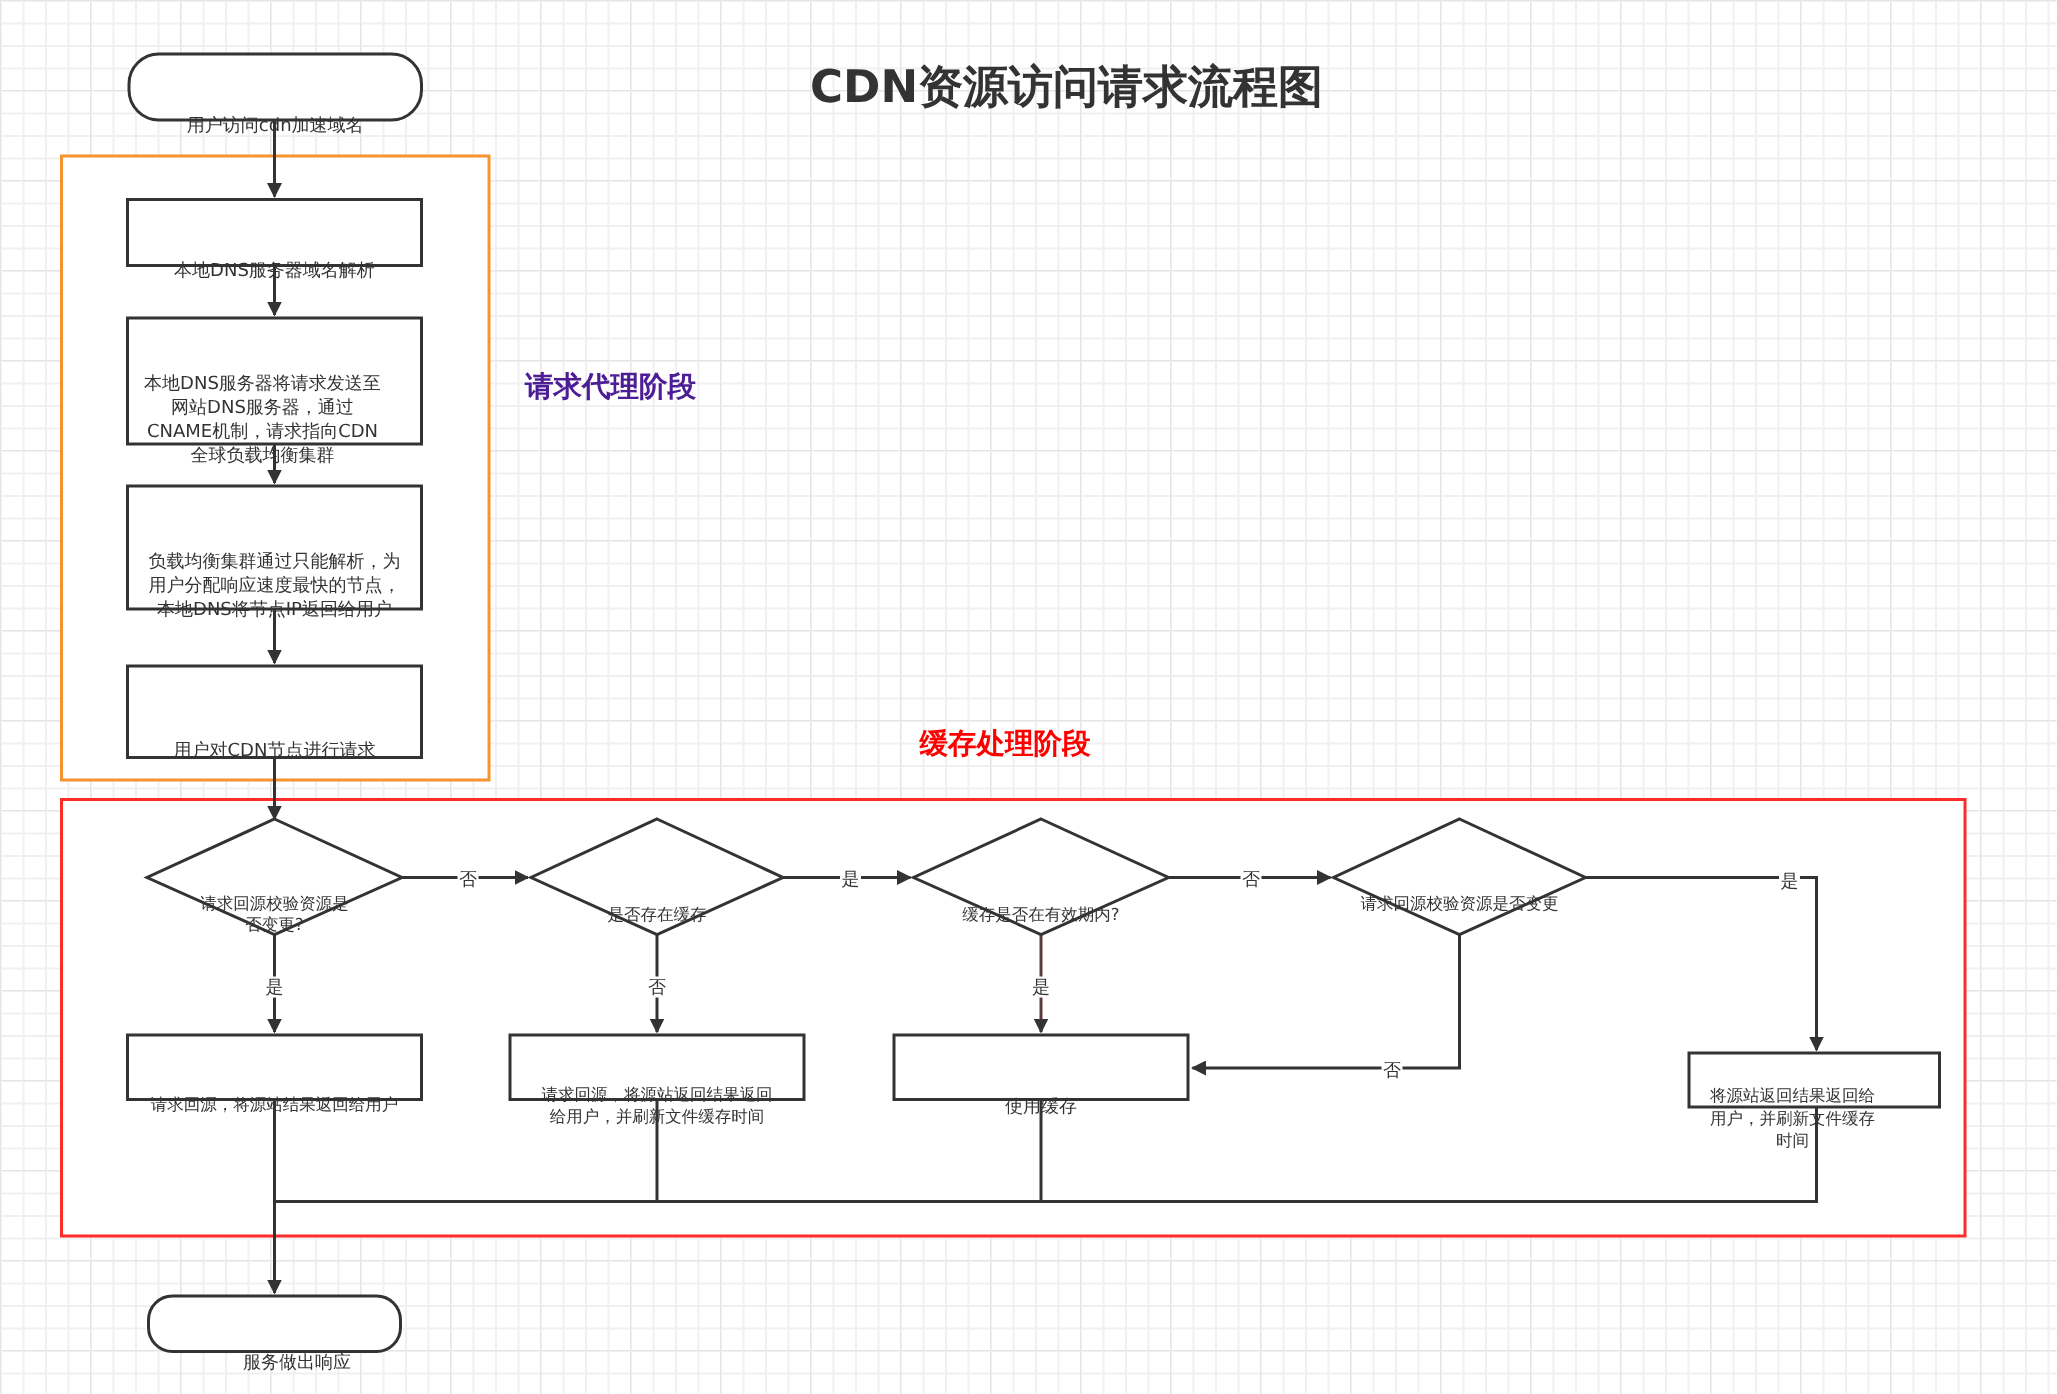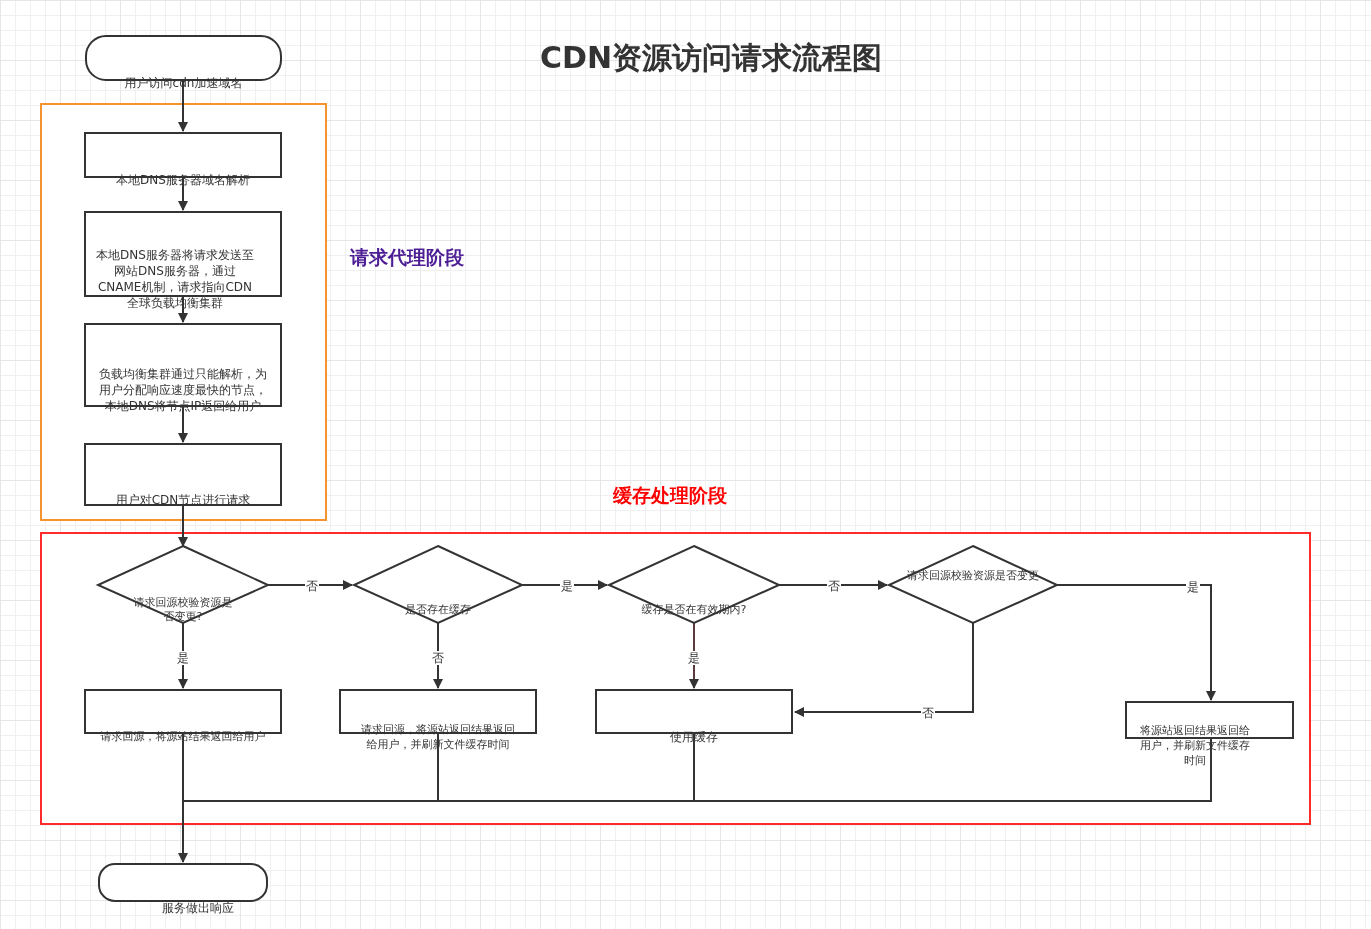--- a/index.html
+++ b/index.html
@@ -89,21 +89,21 @@
 <div class="stage-label" style="left:613px; top:483px; color:#ff0000;">缓存处理阶段</div>
 
 <div class="node-text" style="left:86px; top:36px; width:195px; height:44px;">用户访问cdn加速域名</div>
 <div class="node-text" style="left:85px; top:133px; width:196px; height:44px;">本地DNS服务器域名解析</div>
 <div class="node-text" style="left:85px; top:212px; width:180px; height:84px; padding:0 10px;">本地DNS服务器将请求发送至网站DNS服务器，通过CNAME机制，请求指向CDN全球负载均衡集群</div>
 <div class="node-text" style="left:85px; top:324px; width:196px; height:82px; padding:0 10px;">负载均衡集群通过只能解析，为用户分配响应速度最快的节点，本地DNS将节点IP返回给用户</div>
 <div class="node-text" style="left:85px; top:444px; width:196px; height:61px;text-decoration:underline;">用户对CDN节点进行请求</div>
 <div class="node-text" style="left:133px; top:566px; width:100px; height:38px; font-size:11px; line-height:14px; padding:0;">请求回源校验资源是否变更?</div>
 <div class="node-text" style="left:378px; top:575px; width:120px; height:20px; font-size:11px;">是否存在缓存</div>
 <div class="node-text" style="left:624px; top:575px; width:140px; height:20px; font-size:11px; padding:0;">缓存是否在有效期内?</div>
-<div class="node-text" style="left:893px; top:541px; width:160px; height:20px; font-size:11px; padding:0;font-family:Liberation Mono, monospace;">请求回源校验资源是否变更</div>
+<div class="node-text" style="left:893px; top:569px; width:160px; height:20px; font-size:11px; padding:0;font-family:Liberation Mono, monospace;">请求回源校验资源是否变更</div>
 <div class="node-text" style="left:85px; top:690px; width:196px; height:43px; padding:0 10px; font-size:11px; line-height:15px;">请求回源，将源站结果返回给用户</div>
 <div class="node-text" style="left:340px; top:690px; width:196px; height:43px; padding:0 20px; font-size:11px; line-height:15px;">请求回源，将源站返回结果返回给用户，并刷新文件缓存时间</div>
 <div class="node-text" style="left:596px; top:690px; width:196px; height:43px;">使用缓存</div>
 <div class="node-text" style="left:1126px; top:702px; width:138px; height:36px; padding:0 12px; font-size:11px; line-height:15px;">将源站返回结果返回给用户，并刷新文件缓存时间</div>
 <div class="node-text" style="left:99px; top:864px; width:198px; height:37px;">服务做出响应</div>
 
 <div class="edge-label" style="left:312px; top:586px;">否</div>
 <div class="edge-label" style="left:183px; top:658px;">是</div>
 <div class="edge-label" style="left:567px; top:586px;">是</div>
 <div class="edge-label" style="left:438px; top:658px;">否</div>

